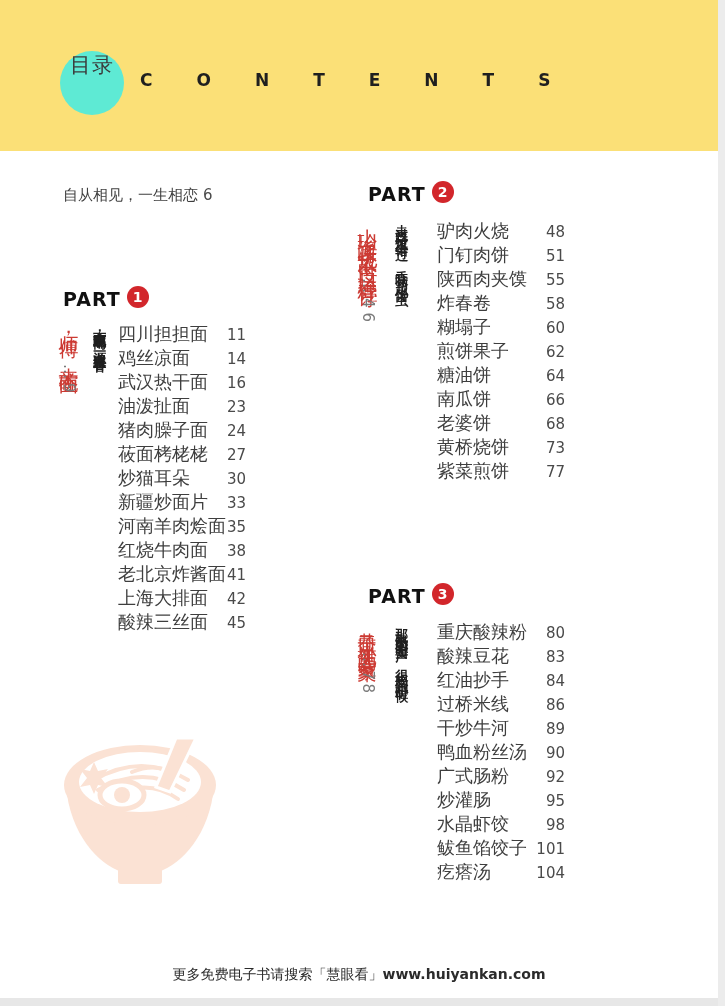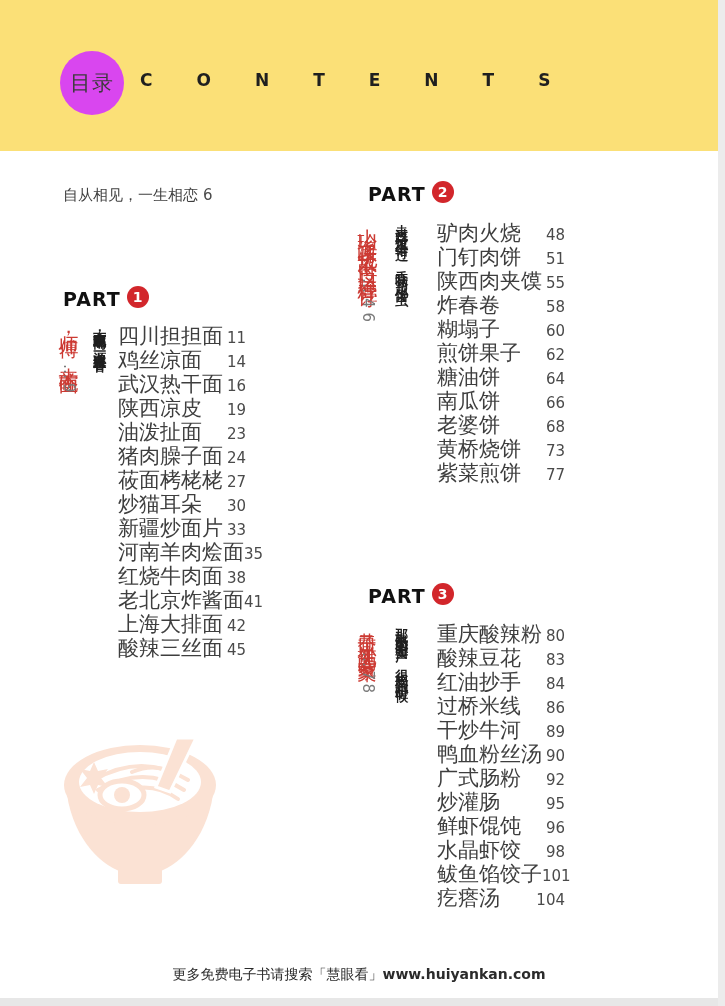--- a/index.html
+++ b/index.html
@@ -13,21 +13,21 @@
     --bowl-peach:#FBE2D4;
     --edge-gray:#ECECEC;
   }
   html,body{margin:0;padding:0;}
   body{font-family:"DejaVu Sans","Liberation Sans",sans-serif;background:#fff;}
   .page{position:relative;width:725px;height:1006px;background:#fff;overflow:hidden;}
 
   
   .band{position:absolute;left:0;top:0;width:719px;height:151px;background:var(--band-yellow);}
   .badge-circle{position:absolute;left:60px;top:51px;width:64px;height:64px;border-radius:50%;
-    background:#d946ef;display:flex;align-items:center;justify-content:center;}
+    background:#5eead4;display:flex;align-items:flex-start;justify-content:center;}
   .badge-circle span{font-size:21px;font-weight:500;color:#3B3B3B;letter-spacing:1px;}
   .contents-word{position:absolute;left:140px;top:70px;font-size:17px;font-weight:700;
     color:#1F1F1F;letter-spacing:44px;white-space:nowrap;}
 
   
   .edge-right{position:absolute;right:0;top:0;width:7px;height:1006px;background:var(--edge-gray);}
   .edge-bottom{position:absolute;left:0;top:998px;width:718px;height:8px;background:#E7E7E7;}
 
   
   .intro{position:absolute;left:63px;top:186px;display:flex;gap:5px;font-size:15px;color:var(--item-text);}
@@ -57,21 +57,21 @@
   .p2 .items{left:437px;top:219px;}
 
   .p3 .part-heading{left:368px;top:585px;}
   .p3 .vtitle{left:357px;top:617px;font-size:19px;letter-spacing:3.5px;}
   .p3 .vsub{left:394px;top:618px;letter-spacing:3.5px;}
   .p3 .items{left:437px;top:620px;}
 
   
   .items{position:absolute;width:128px;margin:0;padding:0;list-style:none;}
   .row{display:flex;justify-content:space-between;align-items:baseline;height:24px;cursor:pointer;}
-  .row .name{font-size:21px;color:var(--item-text);white-space:nowrap;}
+  .row .name{font-size:18px;color:var(--item-text);white-space:nowrap;}
   .row .pg{font-size:15px;color:var(--page-num);}
 
   
   .bowl{position:absolute;left:60px;top:738px;}
 
   
   .footer{position:absolute;left:0;top:966px;width:718px;text-align:center;font-size:14px;color:#2B2B2B;}
   .footer .serif{font-family:Liberation Serif, serif;}
   .footer .url{font-weight:700;cursor:pointer;}
 </style>
@@ -108,24 +108,20 @@
       </li>
         <li class="row">
         <span class="name">鸡丝凉面</span>
         <span class="pg">14</span>
       </li>
         <li class="row">
         <span class="name">武汉热干面</span>
         <span class="pg">16</span>
       </li>
         <li class="row">
-        <span class="name">陕西凉皮</span>
-        <span class="pg">19</span>
-      </li>
-        <li class="row">
         <span class="name">油泼扯面</span>
         <span class="pg">23</span>
       </li>
         <li class="row">
         <span class="name">猪肉臊子面</span>
         <span class="pg">24</span>
       </li>
         <li class="row">
         <span class="name">莜面栲栳栳</span>
         <span class="pg">27</span>
@@ -252,24 +248,20 @@
         <span class="name">鸭血粉丝汤</span>
         <span class="pg">90</span>
       </li>
         <li class="row">
         <span class="name">广式肠粉</span>
         <span class="pg">92</span>
       </li>
         <li class="row">
         <span class="name">炒灌肠</span>
         <span class="pg">95</span>
-      </li>
-        <li class="row">
-        <span class="name">鲜虾馄饨</span>
-        <span class="pg">96</span>
       </li>
         <li class="row">
         <span class="name">水晶虾饺</span>
         <span class="pg">98</span>
       </li>
         <li class="row">
         <span class="name">鲅鱼馅饺子</span>
         <span class="pg">101</span>
       </li>
         <li class="row">

